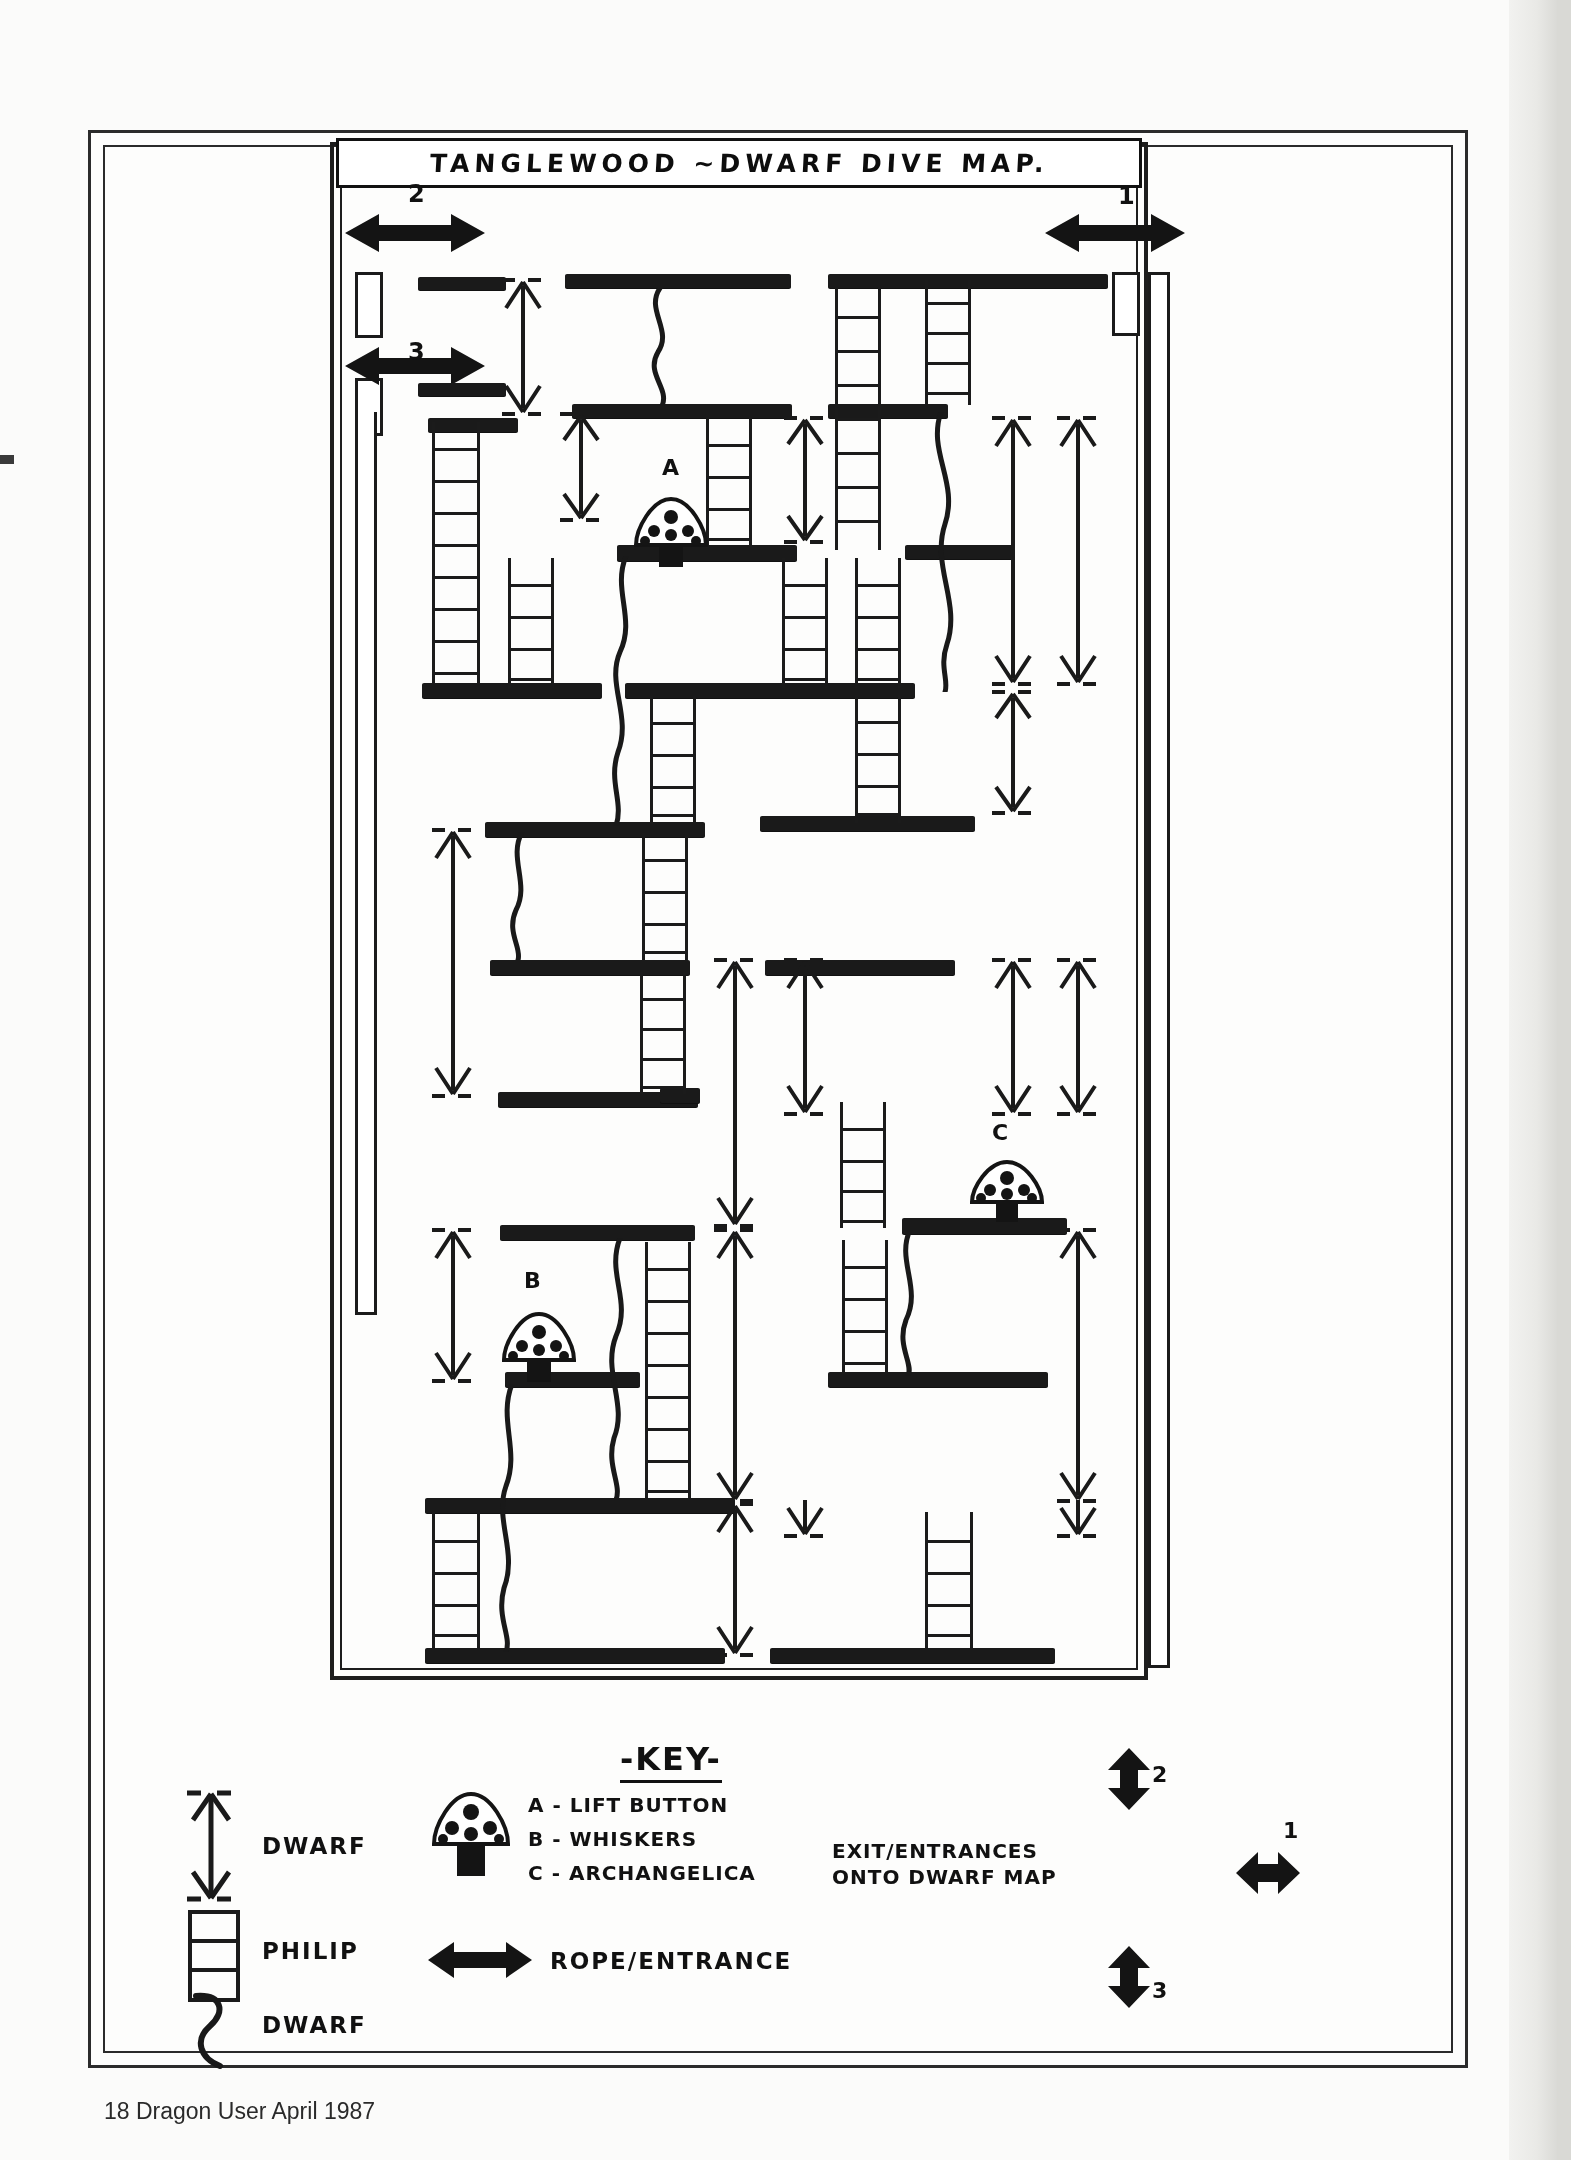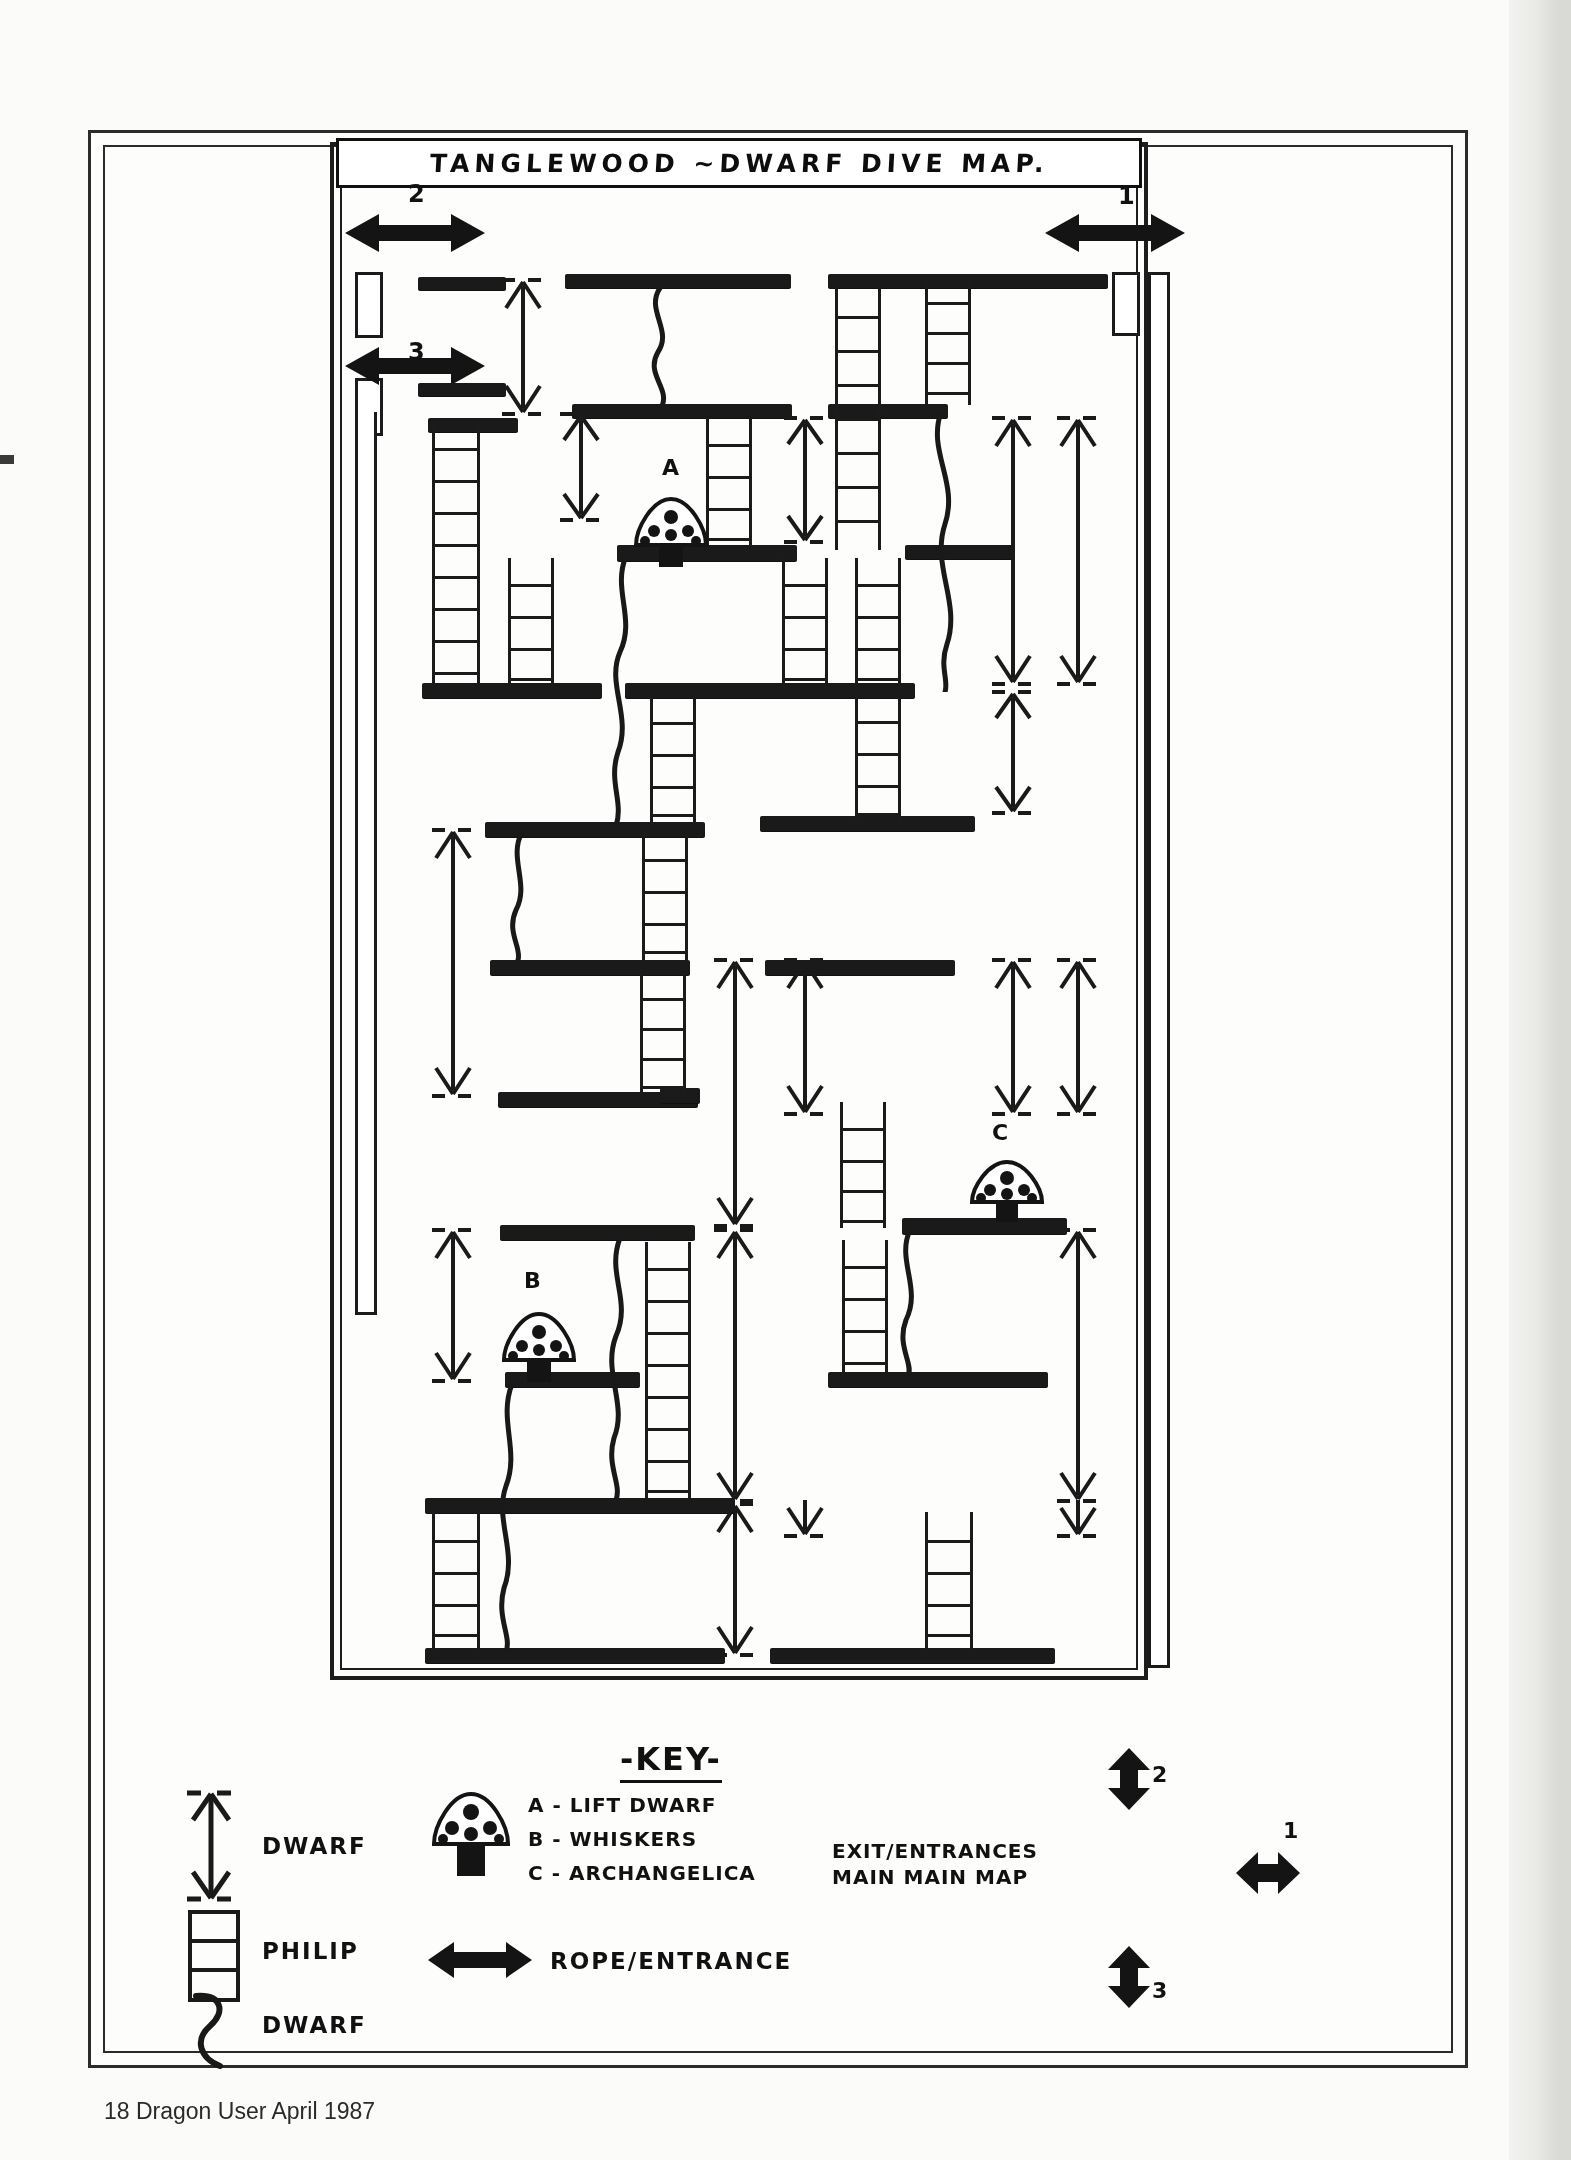--- a/index.html
+++ b/index.html
@@ -642,33 +642,33 @@
       <path d="M41 4 C61 4, 78 36, 78 54 L4 54 C4 36, 21 4, 41 4 Z" fill="#fff" stroke="#141414" stroke-width="4"></path>
       <circle cx="41" cy="22" r="8" fill="#141414"></circle>
       <circle cx="22" cy="38" r="7" fill="#141414"></circle>
       <circle cx="60" cy="38" r="7" fill="#141414"></circle>
       <circle cx="41" cy="44" r="7" fill="#141414"></circle>
       <circle cx="13" cy="49" r="5" fill="#141414"></circle>
       <circle cx="69" cy="49" r="5" fill="#141414"></circle>
       <rect x="27" y="52" width="28" height="34" fill="#141414"></rect>
     </svg>
   </div>
-  <span class="key-sub" style="left:528px;top:1792px;">A - LIFT DWARF</span>
+  <span class="key-sub" style="left:528px;top:1792px;">A - LIFT BUTTON</span>
   <span class="key-sub" style="left:528px;top:1826px;">B - WHISKERS</span>
   <span class="key-sub" style="left:528px;top:1860px;">C - ARCHANGELICA</span>
 
   <div class="exit-arrow" style="left:428px;top:1940px;">
     <svg width="104" height="40" viewBox="0 0 104 40">
       <polygon points="0,20 26,2 26,12 78,12 78,2 104,20 78,38 78,28 26,28 26,38" fill="#141414"></polygon>
     </svg>
   </div>
   <span class="key-label" style="left:550px;top:1948px;">ROPE/ENTRANCE</span>
 
   <span class="key-sub" style="left:832px;top:1838px;">EXIT/ENTRANCES</span>
-  <span class="key-sub" style="left:832px;top:1864px;">MAIN MAIN MAP</span>
+  <span class="key-sub" style="left:832px;top:1864px;">ONTO DWARF MAP</span>
 
 
   <div class="exit-arrow" style="left:1108px;top:1748px;">
     <svg width="42" height="62" viewBox="0 0 42 62">
       <polygon points="21,0 42,22 30,22 30,40 42,40 21,62 0,40 12,40 12,22 0,22" fill="#141414"></polygon>
     </svg>
   </div>
   <span class="mini-num" style="left:1152px;top:1762px;">2</span>
 
   <div class="exit-arrow" style="left:1236px;top:1852px;">

